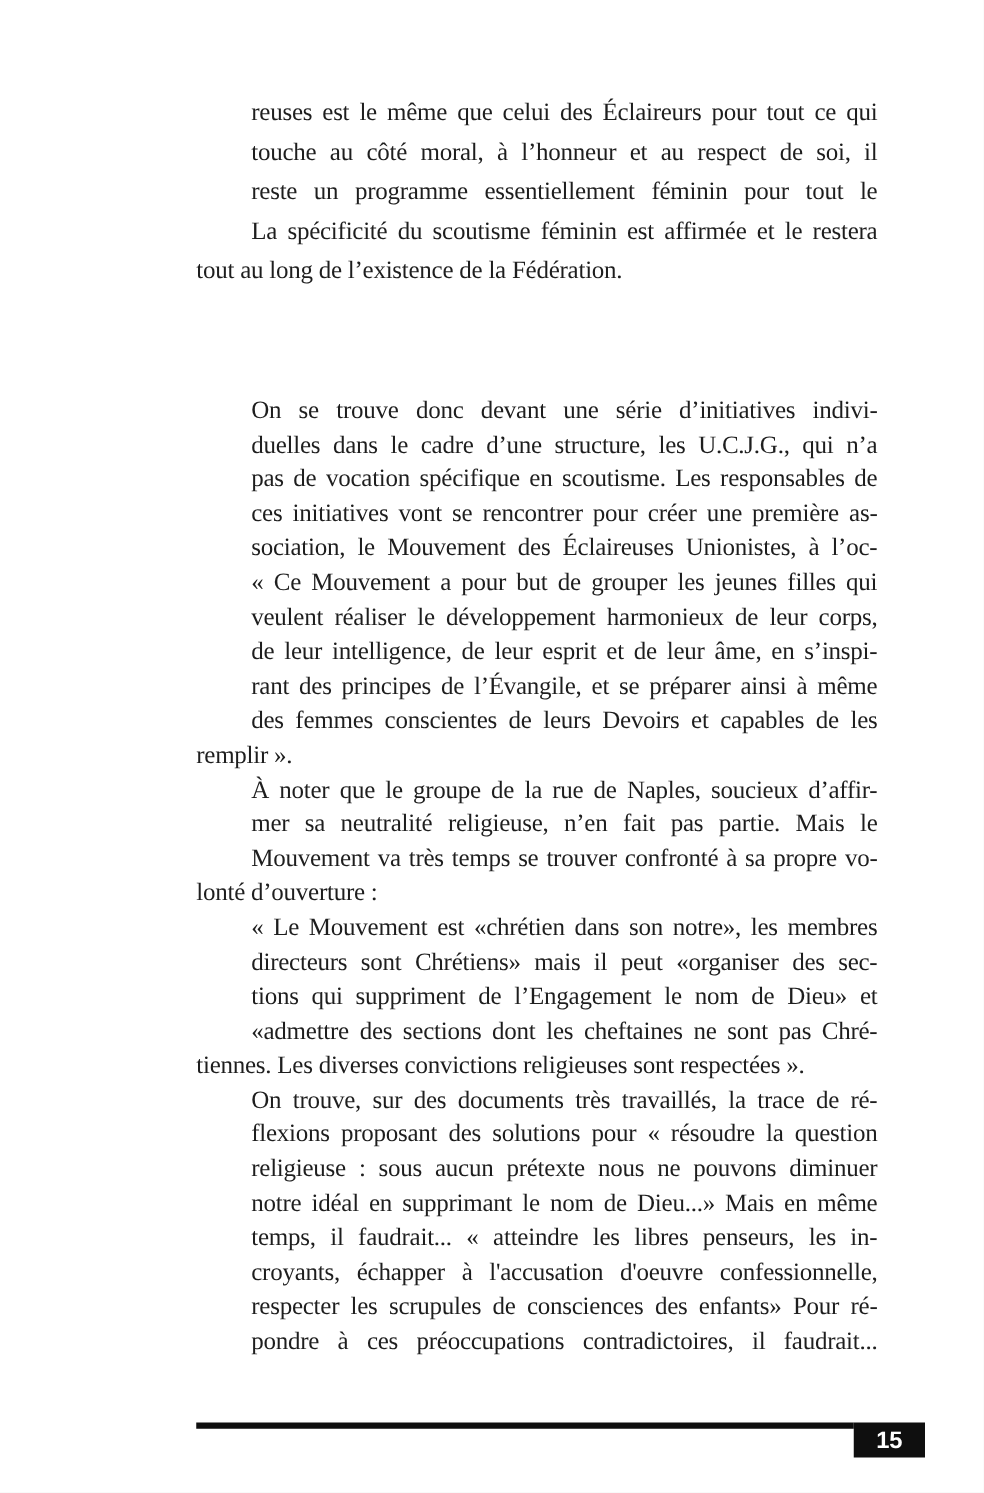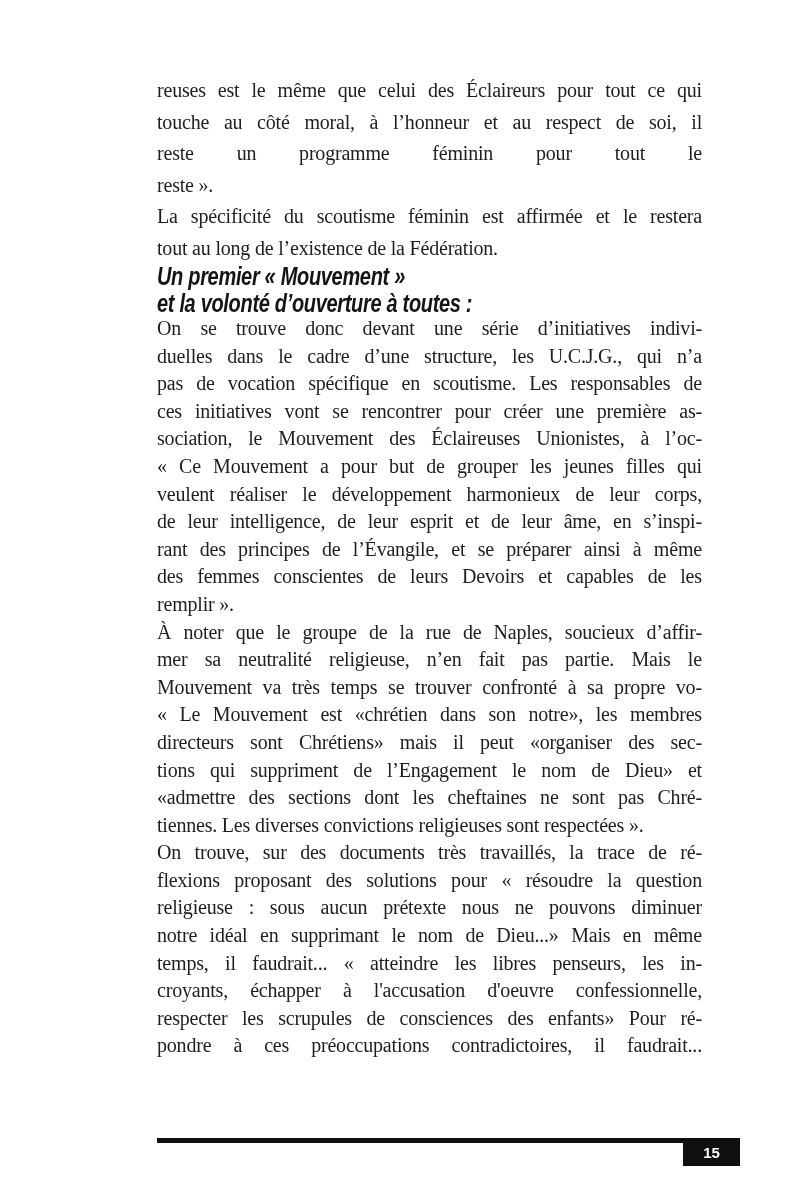--- a/index.html
+++ b/index.html
@@ -30,20 +30,21 @@
     letter-spacing: -0.2px;
     white-space: nowrap;
   }
   #block-top  .line { height: 31.5px; line-height: 31.5px; }
   #block-main .line { height: 27.6px; line-height: 27.6px; }
 
   .line.just {
     display: flex;
     justify-content: space-between;
     align-items: center;
+    margin-left: 44px;
   }
   .line.just span { flex: 0 0 auto; }
 
   .heading-line {
     font-family: "Liberation Sans", sans-serif;
     font-weight: bold;
     font-style: italic;
     font-size: 25px;
     line-height: 27px;
     letter-spacing: -0.4px;
@@ -69,21 +70,21 @@
     width: 57px;
     height: 28px;
     background: #0f0f0f;
     display: flex;
     align-items: center;
     justify-content: center;
   }
   .page-number {
     font-family: "Liberation Sans", sans-serif;
     font-weight: bold;
-    font-size: 15px;
+    font-size: 19px;
     color: #ffffff;
     line-height: 1;
     text-align: center;
   }
 </style>
 </head>
 <body>
 
 <div class="page">
 
@@ -113,45 +114,41 @@
         <span>au</span>
         <span>respect</span>
         <span>de</span>
         <span>soi,</span>
         <span>il</span>
       </div>
       <div class="line just">
         <span>reste</span>
         <span>un</span>
         <span>programme</span>
+        <span>essentiellement</span>
         <span>féminin</span>
         <span>pour</span>
         <span>tout</span>
         <span>le</span>
       </div>
-      <div class="line">reste ».</div>
       <div class="line just">
         <span>La</span>
         <span>spécificité</span>
         <span>du</span>
         <span>scoutisme</span>
         <span>féminin</span>
         <span>est</span>
         <span>affirmée</span>
         <span>et</span>
         <span>le</span>
         <span>restera</span>
       </div>
       <div class="line">tout au long de l’existence de la Fédération.</div>
     </div>
 
-  <div class="col" id="heading-block">
-      <div class="heading-line">Un premier « Mouvement »</div>
-      <div class="heading-line">et la volonté d’ouverture à toutes :</div>
-    </div>
 
   <div class="col" id="block-main">
       <div class="line just">
         <span>On</span>
         <span>se</span>
         <span>trouve</span>
         <span>donc</span>
         <span>devant</span>
         <span>une</span>
         <span>série</span>
@@ -299,20 +296,21 @@
         <span>très</span>
         <span>temps</span>
         <span>se</span>
         <span>trouver</span>
         <span>confronté</span>
         <span>à</span>
         <span>sa</span>
         <span>propre</span>
         <span>vo-</span>
       </div>
+      <div class="line">lonté d’ouverture :</div>
       <div class="line just">
         <span>«</span>
         <span>Le</span>
         <span>Mouvement</span>
         <span>est</span>
         <span>«chrétien</span>
         <span>dans</span>
         <span>son</span>
         <span>notre»,</span>
         <span>les</span>

